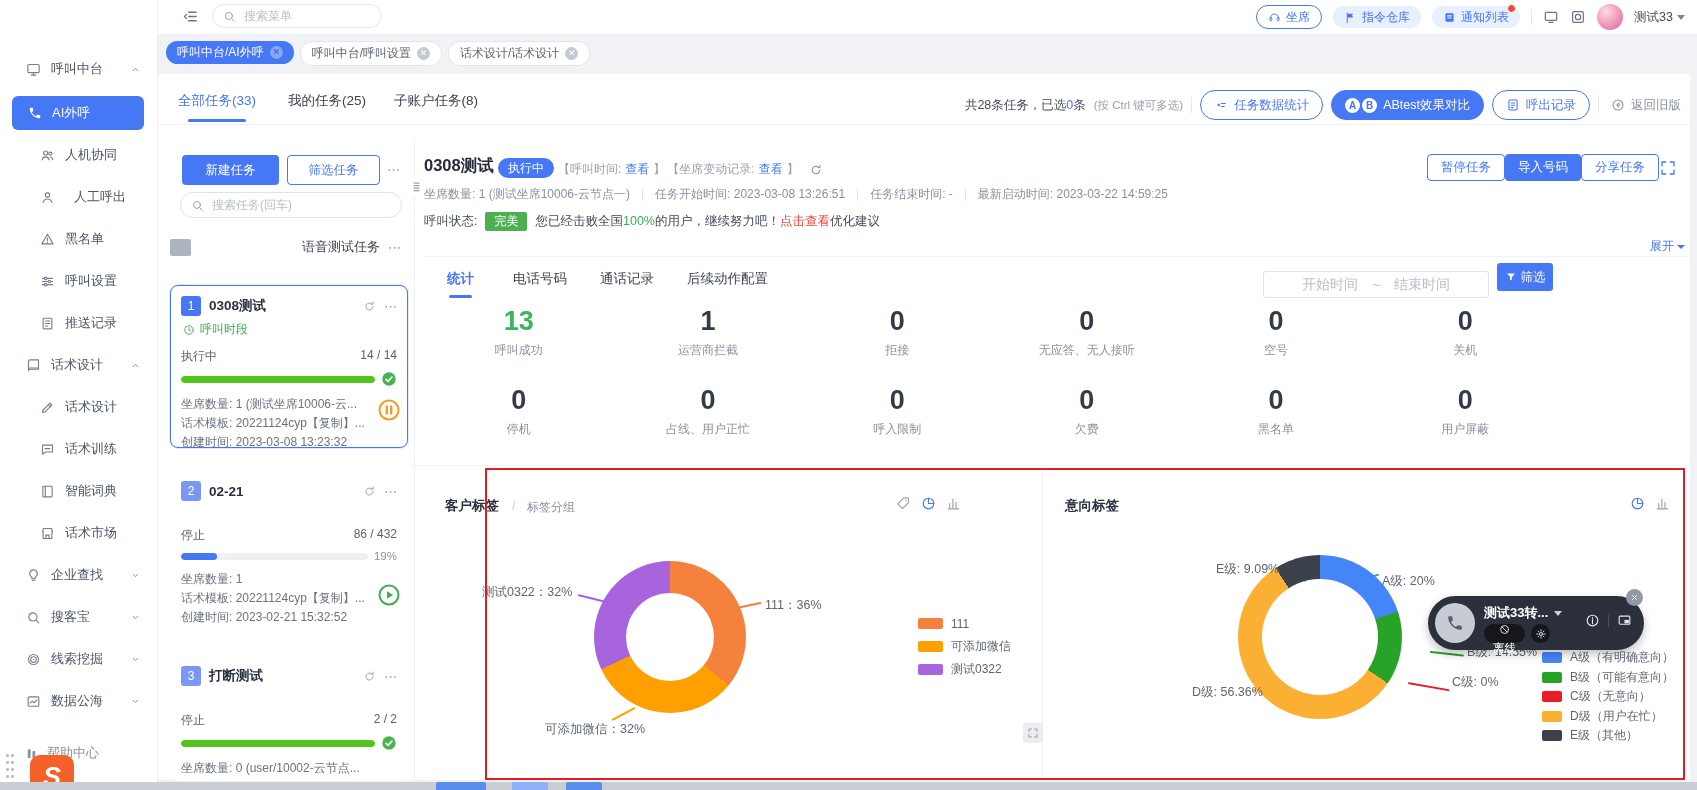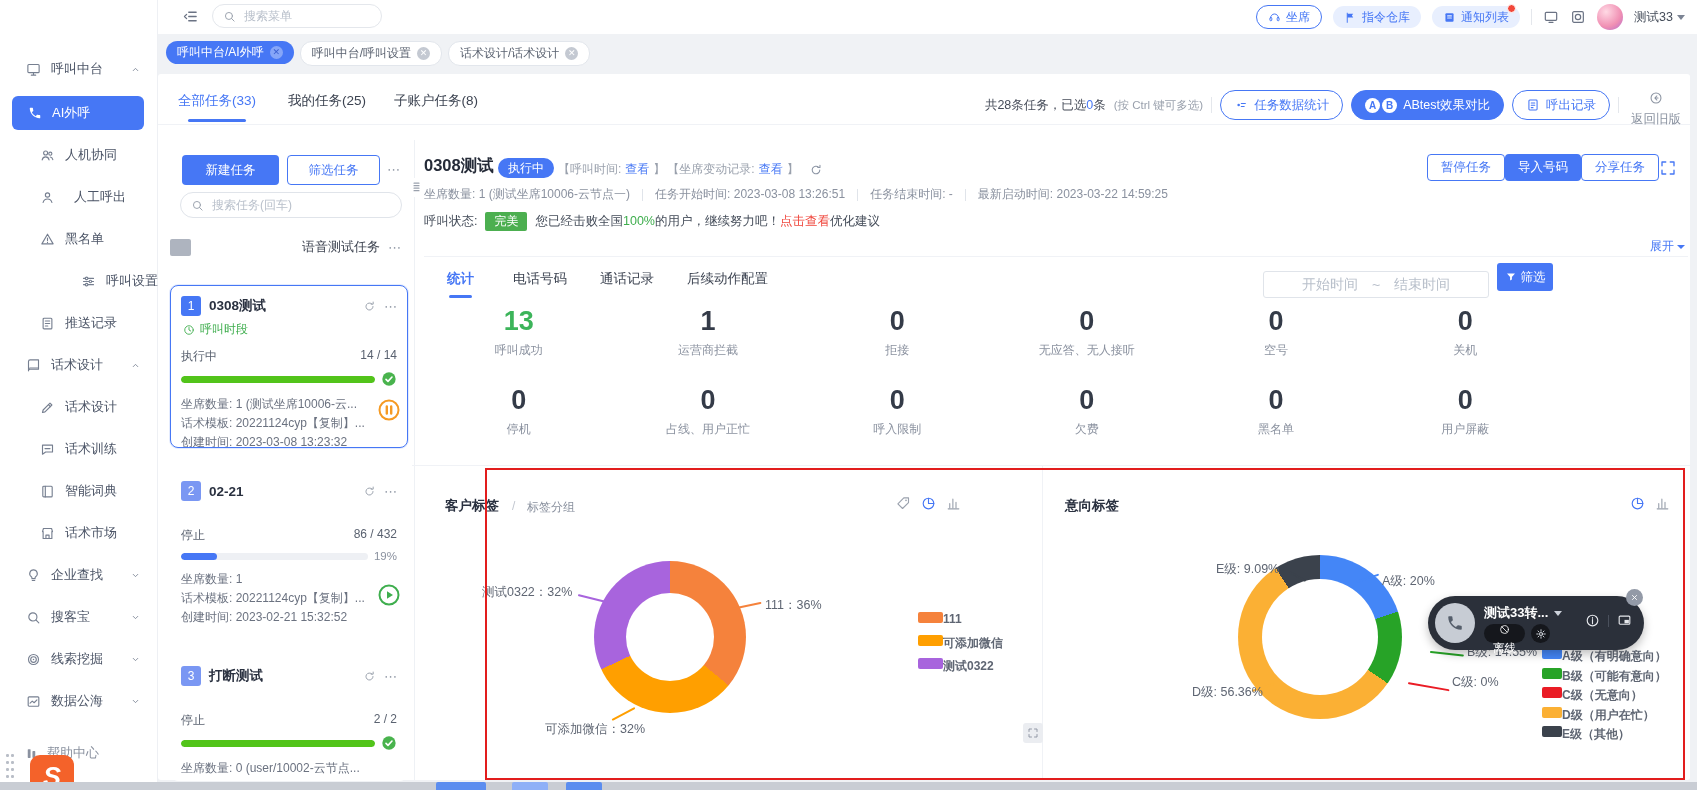--- a/index.html
+++ b/index.html
@@ -50,21 +50,21 @@
   .tabs-row-line{position:absolute;left:158px;top:124px;width:1532px;height:1px;background:#f0f2f6;}
   .main-tab{position:absolute;top:92px;font-size:13.5px;color:#3c4351;cursor:pointer;}
   .main-tab.active{color:#4677f5;}
   .main-tab .u{position:absolute;left:10px;right:10px;bottom:-12px;height:3px;border-radius:2px;background:#4677f5;}
   .tasks-meta{position:absolute;top:90px;right:12px;height:30px;display:flex;align-items:center;gap:8px;font-size:12.5px;color:#464c59;}
   .tasks-meta .hint{color:#9aa1ad;font-size:11.5px;}
   .tasks-meta .blue{color:#4677f5;}
   .mpill{display:inline-flex;align-items:center;gap:6px;height:28px;padding:0 13px;border-radius:15px;font-size:12.5px;cursor:pointer;white-space:nowrap;}
   .mpill.outline{border:1px solid #4677f5;color:#4677f5;background:#fff;}
   .mpill.primary{background:#4677f5;color:#fff;border:1px solid #4677f5;}
-  .mpill.plain{color:#8b93a1;padding:0 4px;flex-direction:column;}
+  .mpill.plain{color:#8b93a1;padding:0 4px;}
   .ab-ic{display:inline-flex;gap:2px;}
   .ab-ic b{width:15px;height:15px;border-radius:50%;background:#fff;color:#4677f5;font-size:10px;display:inline-flex;align-items:center;justify-content:center;font-weight:700;}
   .meta-sep{width:1px;height:16px;background:#e4e7ec;}
   
   .btn{display:inline-flex;align-items:center;justify-content:center;border-radius:4px;font-size:12.5px;cursor:pointer;box-sizing:border-box;}
   .btn.blue{background:#4677f5;color:#fff;}
   .btn.outline{border:1px solid #4677f5;color:#4677f5;background:#fff;}
   .task-search{position:absolute;left:180px;top:192px;width:222px;height:26px;border:1px solid #e0e4ea;border-radius:14px;
     display:flex;align-items:center;gap:6px;padding:0 10px;box-sizing:border-box;color:#9aa1ad;}
   .task-search input{border:0;outline:0;width:160px;font-size:12px;background:transparent;font-family:inherit;color:#444c59;}
@@ -129,21 +129,21 @@
   .c-title{position:absolute;font-size:13.5px;font-weight:700;color:#2a3140;}
   .c-sub{position:absolute;font-size:12px;color:#8a919f;}
   .c-slash{position:absolute;color:#c2c7d0;font-size:12px;}
   .c-icons{position:absolute;display:flex;gap:10px;color:#9aa1ad;}
   .c-icons .on{color:#4677f5;}
   .donut{position:absolute;border-radius:50%;cursor:pointer;}
   .hole{position:absolute;background:#fff;border-radius:50%;left:50%;top:50%;transform:translate(-50%,-50%);}
   .d-label{position:absolute;font-size:12.5px;color:#5f6673;white-space:nowrap;}
   .leader{position:absolute;height:2px;border-radius:1px;transform-origin:left center;}
   .legend{position:absolute;}
-  .leg-row{display:flex;align-items:flex-start;cursor:pointer;font-weight:bold;}
+  .leg-row{display:flex;align-items:center;gap:8px;cursor:pointer;}
   .leg-row i{border-radius:2px;flex:none;}
   .leg-row span{font-size:12px;color:#5f6673;white-space:nowrap;}
   .fs-mini{position:absolute;left:1023px;top:723px;width:20px;height:20px;background:#ebedf1;border-radius:3px;
     display:flex;align-items:center;justify-content:center;color:#8a919f;cursor:pointer;}
   
   .anno{position:absolute;left:485px;top:468px;width:1196px;height:308px;border:2px solid #e21d1d;z-index:40;pointer-events:none;}
   .widget{position:absolute;left:1428px;top:596px;width:216px;height:54px;border-radius:27px;background:#2b303a;z-index:70;
     box-shadow:0 4px 10px rgba(0,0,0,.25);}
   .w-phone{position:absolute;left:7px;top:7px;width:40px;height:40px;border-radius:50%;background:#c7ccd4;color:#555e6b;
     display:flex;align-items:center;justify-content:center;cursor:pointer;}
@@ -296,21 +296,21 @@
         </div>
         <div class="side-row item" style="top: 218px;">
           <span class="icon">
             <svg width="15" height="15" viewBox="0 0 24 24" fill="none" stroke="currentColor" stroke-width="1.8" stroke-linecap="round" stroke-linejoin="round">
               <path d="M12 3.5 21 19H3z"></path>
               <path d="M12 9.5v4.2M12 16.4v.8"></path>
             </svg>
           </span>
           <span>黑名单</span>
         </div>
-        <div class="side-row item" style="top: 260px; margin-left: 41px;">
+        <div class="side-row item" style="top: 260px;">
           <span class="icon">
             <svg width="15" height="15" viewBox="0 0 24 24" fill="none" stroke="currentColor" stroke-width="1.8" stroke-linecap="round" stroke-linejoin="round">
               <path d="M4 7h16M4 12h16M4 17h16"></path>
               <circle cx="9" cy="7" r="2" fill="#fff"></circle>
               <circle cx="15" cy="12" r="2" fill="#fff"></circle>
               <circle cx="9" cy="17" r="2" fill="#fff"></circle>
             </svg>
           </span>
           <span>呼叫设置</span>
         </div>

